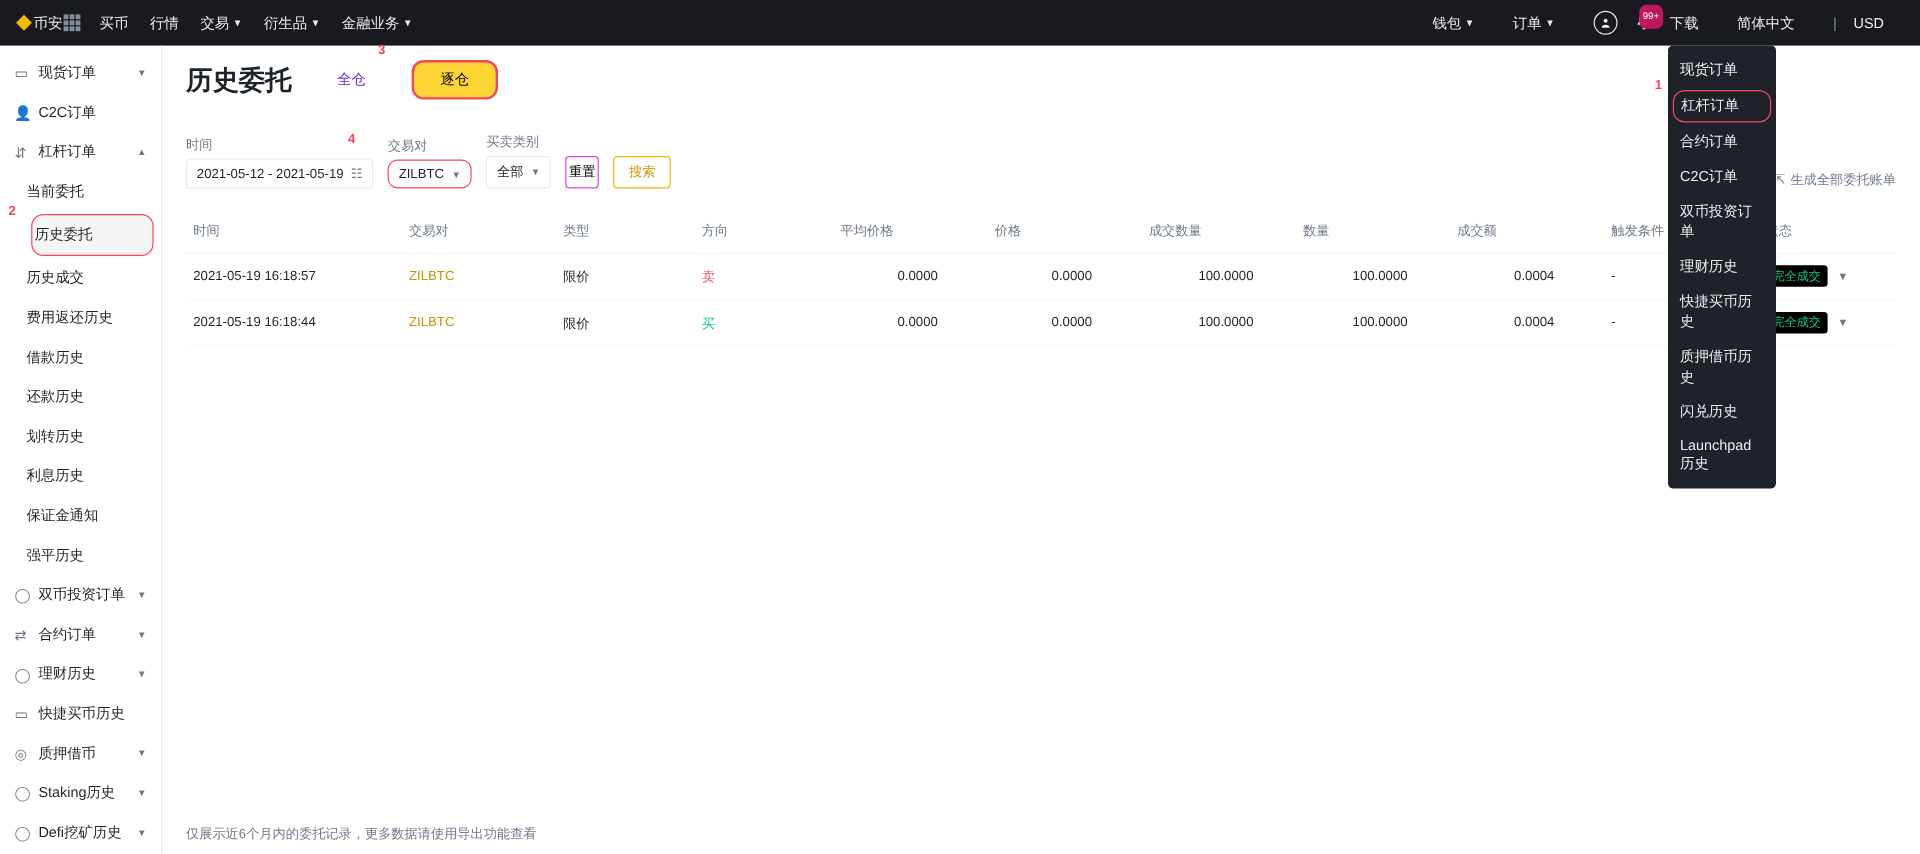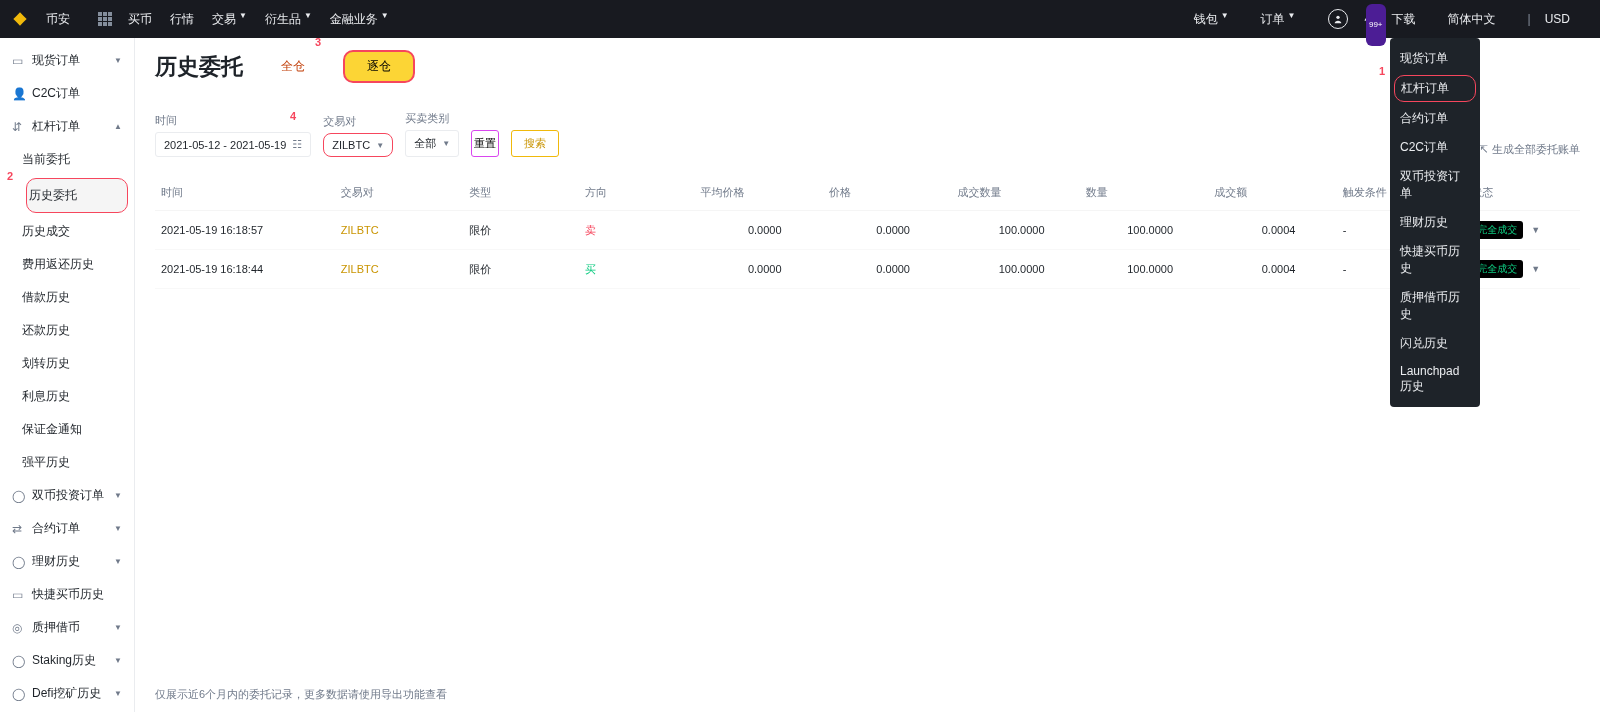--- a/index.html
+++ b/index.html
@@ -1,30 +1,30 @@
 <!DOCTYPE html>
 <html><head>
 <meta charset="utf-8">
 <style>
 * { margin: 0; padding: 0; box-sizing: border-box; }
 body { font-family: -apple-system, BlinkMacSystemFont, "Segoe UI", Arial, sans-serif; background: #fff; width: 1600px; height: 712px; overflow: hidden; color: #1e2329; }
 
 
 .topnav { height: 38px; background: #181a20; display: flex; align-items: center; padding: 0 12px; color: #eaecef; font-size: 12px; }
-.logo { display: flex; gap: 18px; margin-right: 28px; }
+.logo { display: flex; gap: 0; margin-right: 1px; }
 .logo-icon { width: 16px; height: 16px; color: #f0b90b; }
 .grid-icon { width: 14px; height: 14px; margin-right: 16px; display: grid; grid-template-columns: repeat(3,1fr); grid-template-rows: repeat(3,1fr); gap: 1px; }
 .grid-icon span { background: #848e9c; }
-.nav-item { margin-right: 18px; cursor: pointer; color: #eaecef; display: flex; gap: 3px; }
+.nav-item { margin-right: 18px; cursor: pointer; color: #eaecef; display: flex; align-items: center; gap: 3px; }
 .nav-item .caret { font-size: 8px; }
 .topnav-right { margin-left: auto; display: flex; align-items: center; gap: 14px; position: relative; }
 .avatar-circle { width: 20px; height: 20px; border-radius: 50%; border: 1.5px solid #eaecef; display: flex; align-items: center; justify-content: center; }
 .avatar-circle svg { width: 10px; height: 10px; }
 .bell { position: relative; }
-.bell-badge { position: absolute; top: -6px; right: -8px; background: #4c1d95; color: #fff; font-size: 8px; padding: 16px 3px; border-radius: 6px; line-height: 10px; }
+.bell-badge { position: absolute; top: -6px; right: -8px; background: #be185d; color: #fff; font-size: 8px; padding: 5px 3px; border-radius: 6px; line-height: 10px; }
 .sep { color: #848e9c; }
 
 
 .orders-dropdown { position: absolute; top: 38px; right: 120px; width: 90px; background: #1e2329; border-radius: 4px; padding: 6px 0; z-index: 100; font-size: 12px; }
 .orders-dropdown .dd-item { padding: 6px 10px; color: #eaecef; cursor: pointer; }
 .orders-dropdown .dd-item.hl { border: 1.5px solid #f6465d; border-radius: 10px; margin: 2px 4px; padding: 4px 6px; }
 
 
 .ann { position: absolute; color: #f6465d; font-size: 11px; font-weight: 700; z-index: 200; }
 
@@ -37,21 +37,21 @@
 .sb-item .caret { font-size: 8px; color: #707a8a; }
 .sb-sub { padding-left: 20px; }
 .sb-sub .sb-item { padding: 8px 12px 8px 2px; }
 .sb-item.active { background: #f5f5f5; }
 .sb-item.hl { border: 1.5px solid #f6465d; border-radius: 10px; margin: 2px 6px; }
 
 
 .content { flex: 1; padding: 12px 20px; position: relative; }
 .page-head { display: flex; align-items: center; gap: 16px; margin-bottom: 28px; }
 .page-title { font-size: 22px; font-weight: 700; }
-.tab-btn { padding: 6px 22px; font-size: 12px; border: none; background: transparent; color: #c2410c; cursor: pointer; border-radius: 4px; }
+.tab-btn { padding: 6px 22px; font-size: 12px; border: none; background: transparent; color: #6d28d9; cursor: pointer; border-radius: 4px; }
 .tab-btn.active { background: #fcd535; color: #000000; }
 .tab-btn.hl { border: 2px solid #f6465d; border-radius: 10px; }
 
 .filters { display: flex; align-items: flex-end; gap: 12px; margin-bottom: 18px; }
 .filter-group { display: flex; flex-direction: column; gap: 4px; font-size: 11px; color: #707a8a; }
 .filter-input { border: 1px solid #eaecef; padding: 5px 8px; font-size: 11px; border-radius: 3px; display: flex; align-items: center; gap: 6px; min-width: 60px; background: #fff; color: #1e2329; }
 .filter-input.hl { border: 1.5px solid #f6465d; border-radius: 8px; }
 .filter-input .caret { font-size: 8px; color: #707a8a; margin-left: auto; }
 .btn-reset { background: #fff; border: 1px solid #d946ef; padding: 5px 2px; font-size: 11px; cursor: pointer; border-radius: 3px; }
 .btn-search { background: #fff; border: 1px solid #f0b90b; color: #c99400; padding: 5px 12px; font-size: 11px; cursor: pointer; border-radius: 3px; }

